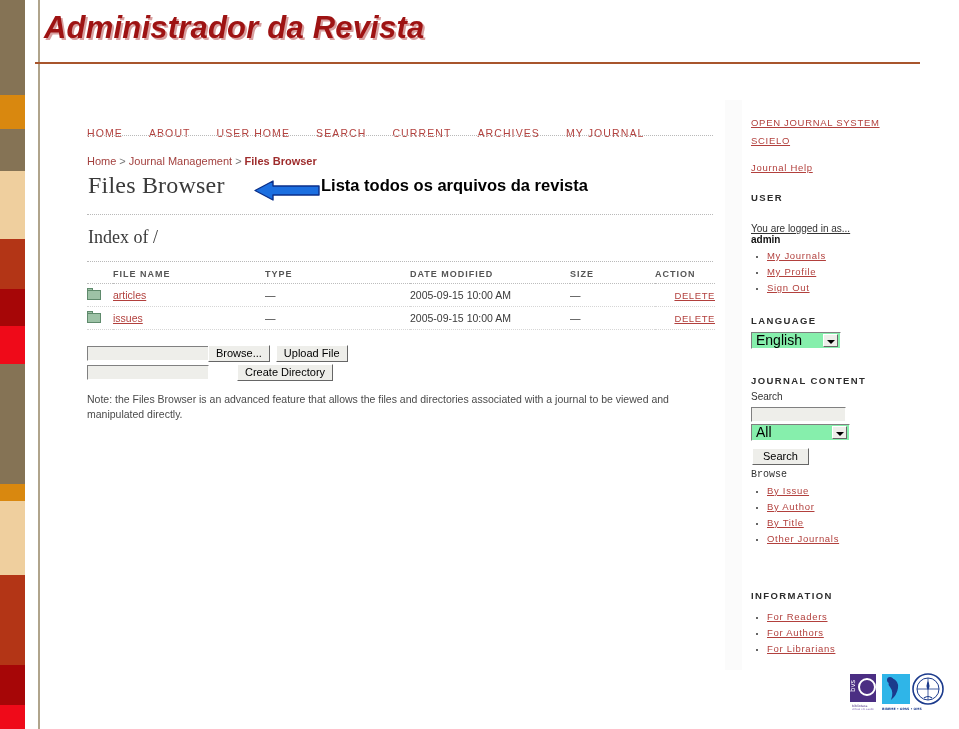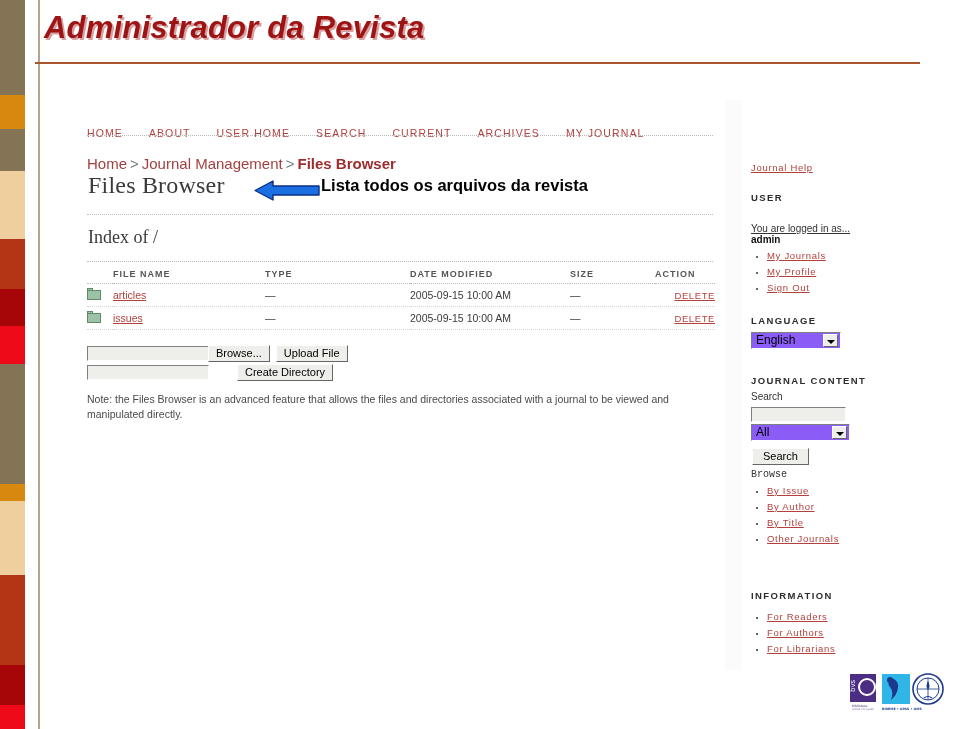--- a/index.html
+++ b/index.html
@@ -103,21 +103,21 @@
   .dotrule {
     position: absolute;
     height: 1px;
     border-bottom: 1px dotted #b9b9b9;
   }
 
   
   #breadcrumb {
     position: absolute;
     left: 10px; top: 55px;
-    font-size: 15px;
+    font-size: 11px;
     color: #a3403e;
     white-space: nowrap;
   }
   #breadcrumb a { color: #a3403e; text-decoration: none; }
   #breadcrumb .sep { color: #777; margin: 0 3px; }
   #breadcrumb .current { color: #9e2c2c; font-weight: bold; }
 
   
   #page-heading {
     position: absolute;
@@ -277,24 +277,24 @@
     color: #333;
   }
   .sb-block { position: absolute; left: 9px; width: 135px; }
   .sb-list { margin: 2px 0 0 0; padding-left: 16px; }
   .sb-list li { margin: 0 0 1px 0; line-height: 13px; }
   .sb-list li::marker { color: #333; font-size: 8px; }
 
   .sel-box {
     display: inline-block;
     position: relative;
-    background: #8b5cf6;
+    background: #86efac;
     border: 1px solid;
     border-color: #808080 #ffffff #ffffff #808080;
-    font-size: 12px;
+    font-size: 14px;
     color: #000;
     height: 17px;
     line-height: 15px;
     padding: 0 22px 0 4px;
     box-sizing: border-box;
     vertical-align: middle;
   }
   .sel-arrow {
     position: absolute;
     right: 2px; top: 1px;
@@ -420,20 +420,24 @@
     </div>
     <div id="mkdir-row">
       <span class="win-input"></span><span class="win-btn" id="mkdir-btn">Create Directory</span>
     </div>
 
     <div id="note-text">Note: the Files Browser is an advanced feature that allows the files and directories associated with a journal to be viewed and manipulated directly.</div>
   </div>
 
   <div id="sidebar-col">
 
+    <div class="sb-block" style="top:12px;">
+      <a href="#" class="sb-link">OPEN JOURNAL SYSTEM</a><br>
+      <a href="#" class="sb-link">SCIELO</a>
+    </div>
 
     <div class="sb-block" style="top:57px;">
       <a href="#" class="sb-link">Journal Help</a>
     </div>
 
     <div class="sb-block" style="top:92px;">
       <div class="sb-head">USER</div>
       <div class="sb-sub" style="margin-top:20px;text-decoration:underline;">You are logged in as...</div>
       <div style="font-size:10px;font-weight:bold;color:#111;">admin</div>
       <ul class="sb-list">

